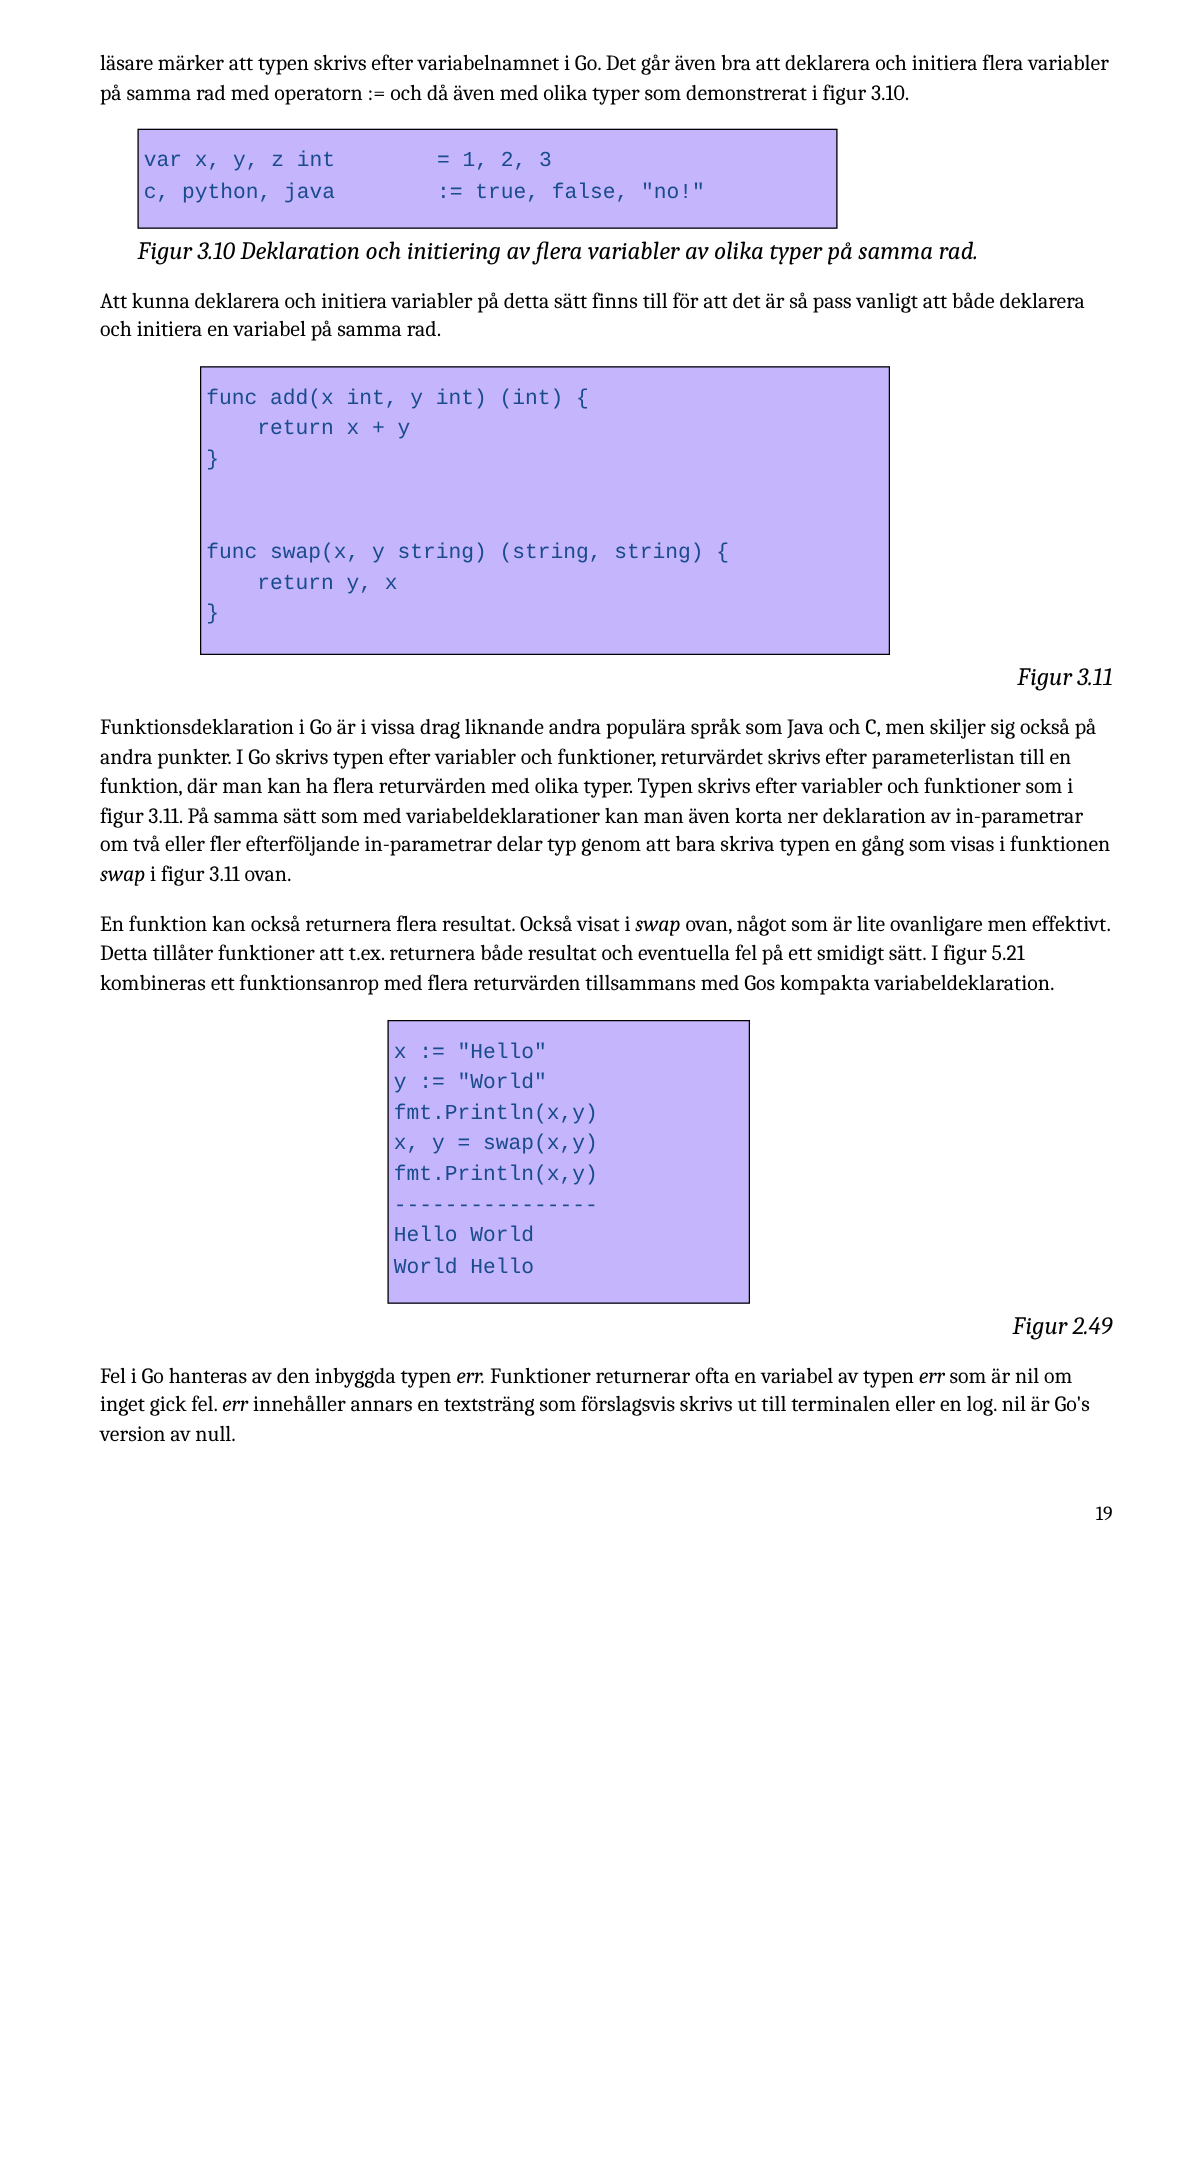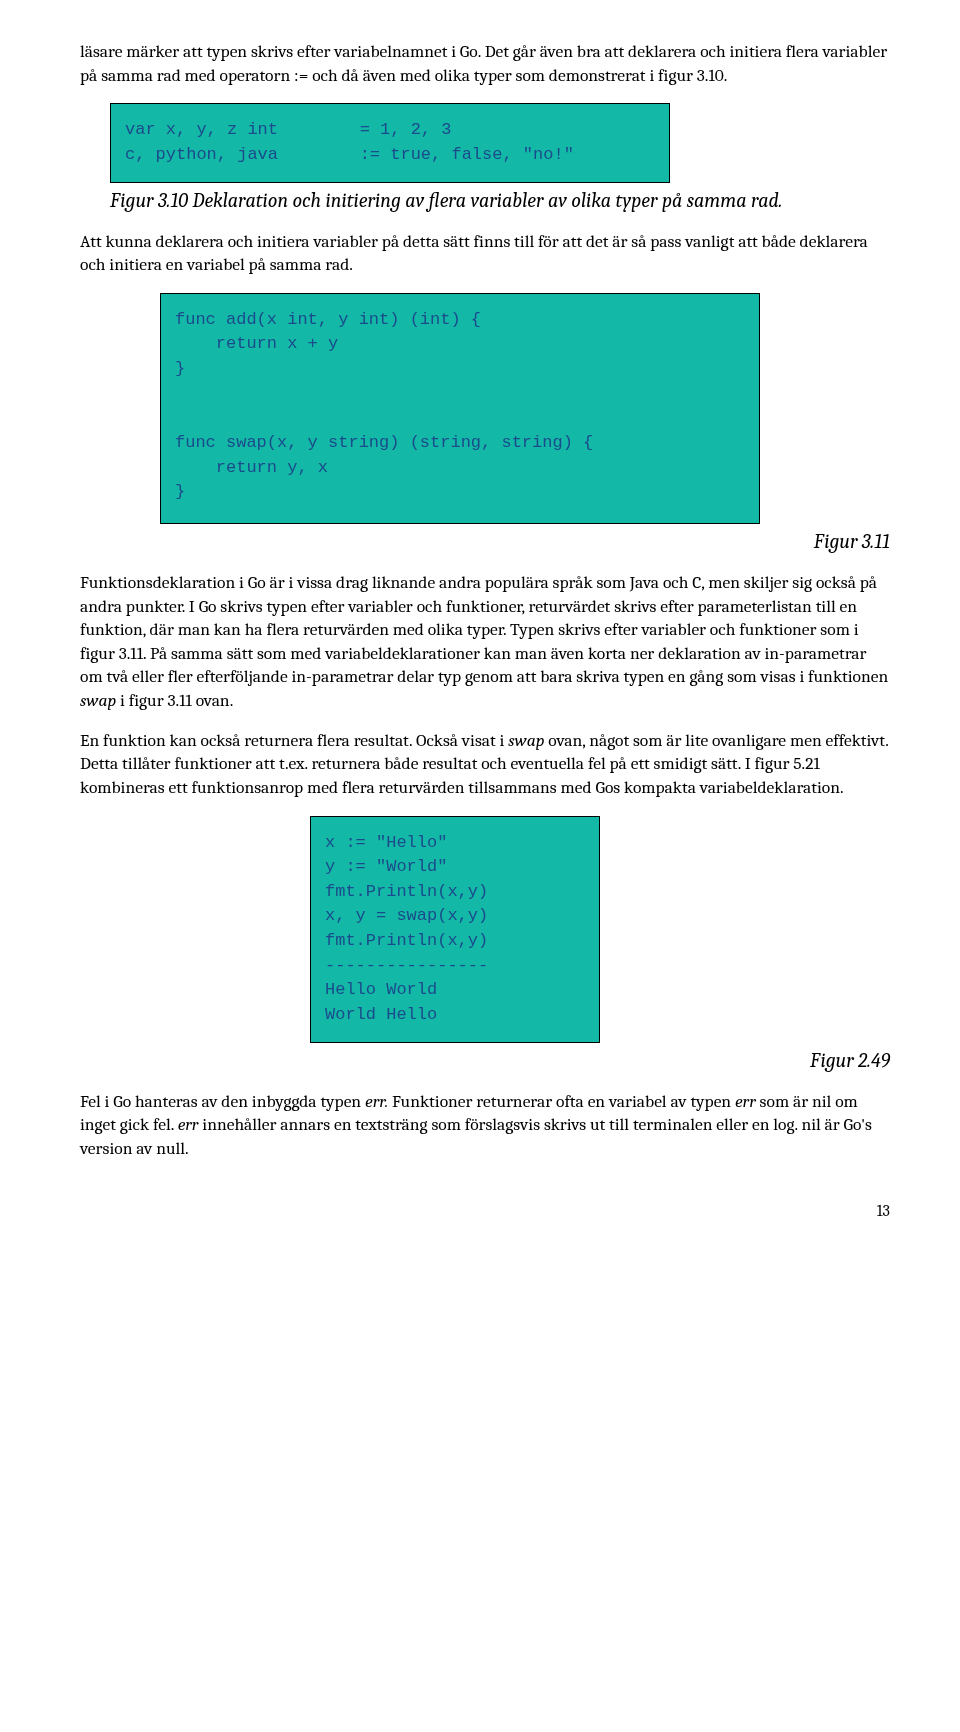--- a/index.html
+++ b/index.html
@@ -7,31 +7,31 @@
     background: #fff;
     font-family: Cambria, Georgia, 'Times New Roman', serif;
     font-size: 17.5px;
     line-height: 1.35;
     color: #000;
     padding: 40px 70px 60px 80px;
     width: 960px;
   }
   p { margin-bottom: 16px; text-align: left; }
   .code-box {
-    background: #14b8a6;
+    background: #c4b5fd;
     border: 1px solid #000;
     font-family: 'Courier New', Courier, monospace;
     font-size: 17px;
     color: #1a4b8c;
-    padding: 14px 14px;
+    padding: 14px 4px;
     white-space: pre;
     line-height: 1.45;
   }
   .box-310 { margin: 10px 0 4px 30px; width: 560px; }
-  .box-311 { margin: 16px 0 4px 80px; width: 600px; padding-bottom: 18px; }
+  .box-311 { margin: 16px 0 4px 80px; width: 552px; padding-bottom: 18px; }
   .box-312 { margin: 14px 0 4px 230px; width: 290px; }
   .caption {
     font-style: italic;
     font-size: 20px;
     margin-bottom: 16px;
   }
   .cap-310 { margin-left: 30px; }
   .cap-center { text-align: right; }
   em { }
   .pagenum {
@@ -76,13 +76,13 @@
 fmt.Println(x,y)
 ----------------
 Hello World
 World Hello</div>
 <div class="caption cap-center">Figur 2.49</div>
 
 <p>
   <span>Fel i Go hanteras av den inbyggda typen </span><em>err.</em><span> Funktioner returnerar ofta en variabel av typen </span><em>err</em><span> som är nil om inget gick fel. </span><em>err</em><span> innehåller annars en textsträng som förslagsvis skrivs ut till terminalen eller en log. nil är Go's version av null.</span>
 </p>
 
-<div class="pagenum">13</div>
+<div class="pagenum">19</div>
 
 </body></html>

